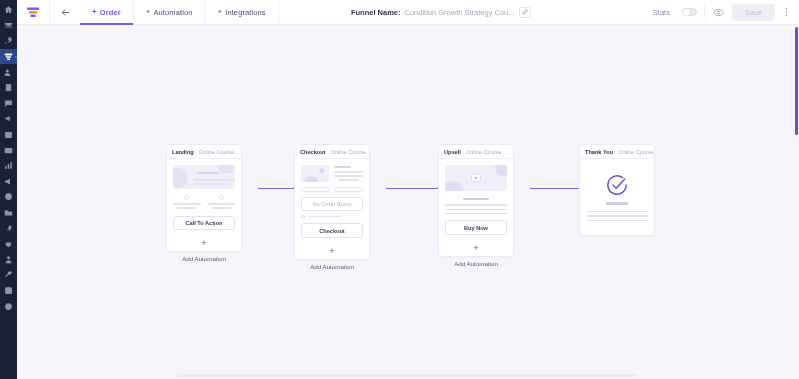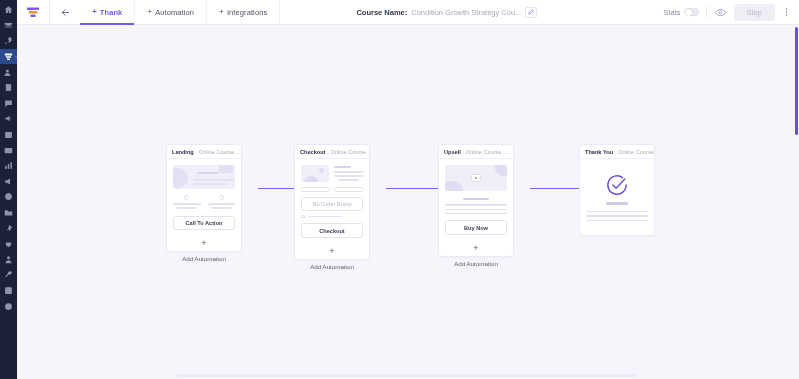--- a/index.html
+++ b/index.html
@@ -86,21 +86,21 @@
   .fn-value { color: #a6a9bd; }
   .edit-chip {
     width: 12px; height: 11px; border: 1px solid #e5e4f2; border-radius: 2px;
     display:flex; align-items:center; justify-content:center; background:#fff;
   }
   .edit-chip svg { width: 6px; height: 6px; }
 
   .topbar-right {
     display: flex; align-items: center; gap: 7px; padding-right: 8px; padding-left: 10px;
   }
-  .stats-group { display: flex; align-items: center; gap: 3px; margin-left: 40px; }
+  .stats-group { display: flex; align-items: center; gap: 12px; margin-left: 40px; }
   .stats-label { font-size: 7.5px; color: #8b8fa5; }
   .toggle {
     width: 15px; height: 8px; border-radius: 5px; background: #e8e8f0;
     position: relative; border: 1px solid #e2e2ec;
   }
   .toggle .knob {
     position: absolute; left: 0.5px; top: 0.3px;
     width: 6.6px; height: 6.6px; border-radius: 50%; background:#fff;
     box-shadow: 0 0 1px rgba(0,0,0,.3);
   }
@@ -371,36 +371,36 @@
 
       <div class="nav-group">
         <div class="back-btn">
           <svg viewBox="0 0 24 24" fill="none" stroke="#5b5f77" stroke-width="2" stroke-linecap="round" stroke-linejoin="round">
             <path d="M19 12H5M11 18l-6-6 6-6"></path>
           </svg>
         </div>
 
         <div class="tab active">
           <span class="plus">+</span>
-          <span>Thank</span>
+          <span>Order</span>
         </div>
         <div class="tab">
           <span class="plus">+</span>
           <span>Automation</span>
         </div>
         <div class="tab">
           <span class="plus">+</span>
           <span>Integrations</span>
         </div>
       </div>
 
       <div class="topbar-spacer"></div>
 
       <div class="funnel-name-wrap">
-        <span class="fn-label">Course Name:</span>
+        <span class="fn-label">Funnel Name:</span>
         <span class="fn-value">Condition Growth Strategy Cou...</span>
         <span class="edit-chip">
           <svg viewBox="0 0 24 24" fill="none" stroke="#6c5ce7" stroke-width="2.4" stroke-linecap="round" stroke-linejoin="round">
             <path d="M17 3l4 4L8 20H4v-4z"></path>
           </svg>
         </span>
       </div>
 
       <div class="topbar-spacer"></div>
 
@@ -411,21 +411,21 @@
             <span class="knob"></span>
           </span>
         </div>
         <span class="vdiv"></span>
         <span class="eye-btn">
           <svg viewBox="0 0 24 24" fill="none" stroke="#9498ac" stroke-width="1.8">
             <path d="M1 12s4-7 11-7 11 7 11 7-4 7-11 7S1 12 1 12z"></path>
             <circle cx="12" cy="12" r="3"></circle>
           </svg>
         </span>
-        <button class="save-btn">Step</button>
+        <button class="save-btn">Save</button>
         <span class="kebab">
           <i></i>
           <i></i>
           <i></i>
         </span>
       </div>
     </div>
 
     <div class="canvas">
       <div class="flow">

